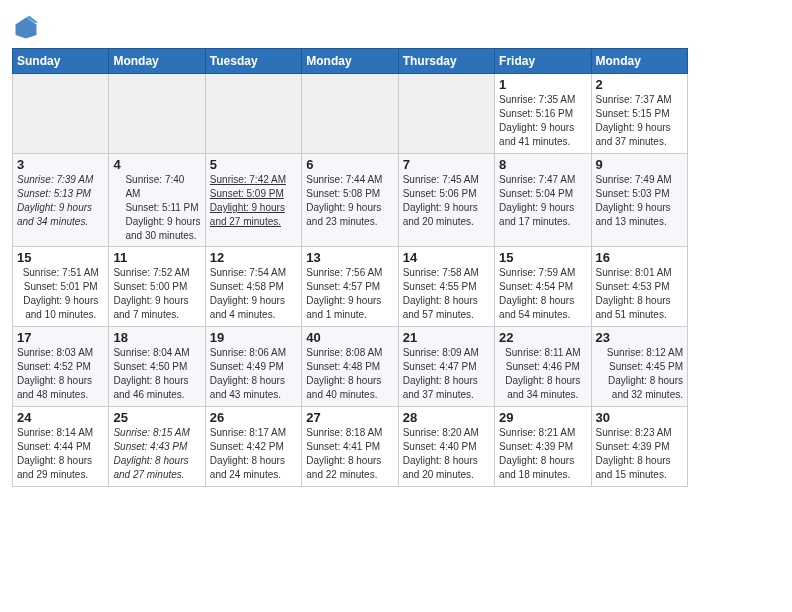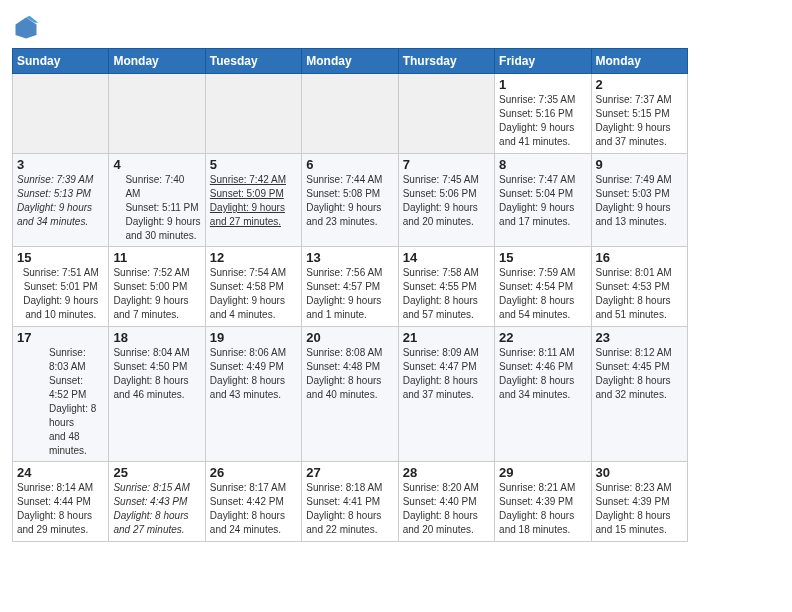--- a/index.html
+++ b/index.html
@@ -248,63 +248,63 @@
             <span class="day-num">16</span>
             <div class="day-info" style="white-space: pre-line;">Sunrise: 8:01 AM
 Sunset: 4:53 PM
 Daylight: 8 hours
 and 51 minutes.</div>
           </td>
         </tr>
         <tr>
           <td>
             <span class="day-num">17</span>
-            <div class="day-info" style="white-space: pre-line; margin-left: 32px;">Sunrise: 8:03 AM
+            <div class="day-info" style="white-space: pre-line;">Sunrise: 8:03 AM
 Sunset: 4:52 PM
 Daylight: 8 hours
 and 48 minutes.</div>
           </td>
           <td>
             <span class="day-num">18</span>
             <div class="day-info" style="white-space: pre-line;">Sunrise: 8:04 AM
 Sunset: 4:50 PM
 Daylight: 8 hours
 and 46 minutes.</div>
           </td>
           <td>
             <span class="day-num">19</span>
             <div class="day-info" style="white-space: pre-line;">Sunrise: 8:06 AM
 Sunset: 4:49 PM
 Daylight: 8 hours
 and 43 minutes.</div>
           </td>
           <td>
-            <span class="day-num">20</span>
+            <span class="day-num">40</span>
             <div class="day-info" style="white-space: pre-line;">Sunrise: 8:08 AM
 Sunset: 4:48 PM
 Daylight: 8 hours
 and 40 minutes.</div>
           </td>
           <td>
             <span class="day-num">21</span>
             <div class="day-info" style="white-space: pre-line;">Sunrise: 8:09 AM
 Sunset: 4:47 PM
 Daylight: 8 hours
 and 37 minutes.</div>
           </td>
           <td>
             <span class="day-num">22</span>
-            <div class="day-info" style="white-space: pre-line;">Sunrise: 8:11 AM
+            <div class="day-info" style="white-space: pre-line; text-align: center;">Sunrise: 8:11 AM
 Sunset: 4:46 PM
 Daylight: 8 hours
 and 34 minutes.</div>
           </td>
           <td>
             <span class="day-num">23</span>
-            <div class="day-info" style="white-space: pre-line;">Sunrise: 8:12 AM
+            <div class="day-info" style="white-space: pre-line; text-align: right;">Sunrise: 8:12 AM
 Sunset: 4:45 PM
 Daylight: 8 hours
 and 32 minutes.</div>
           </td>
         </tr>
         <tr>
           <td>
             <span class="day-num">24</span>
             <div class="day-info" style="white-space: pre-line;">Sunrise: 8:14 AM
 Sunset: 4:44 PM

